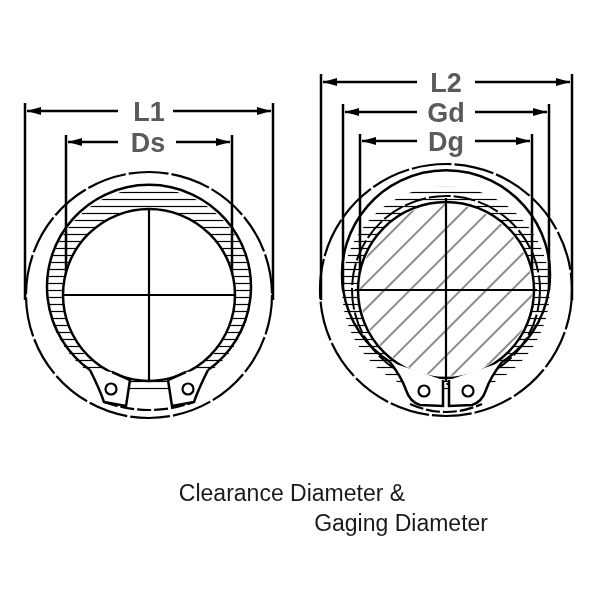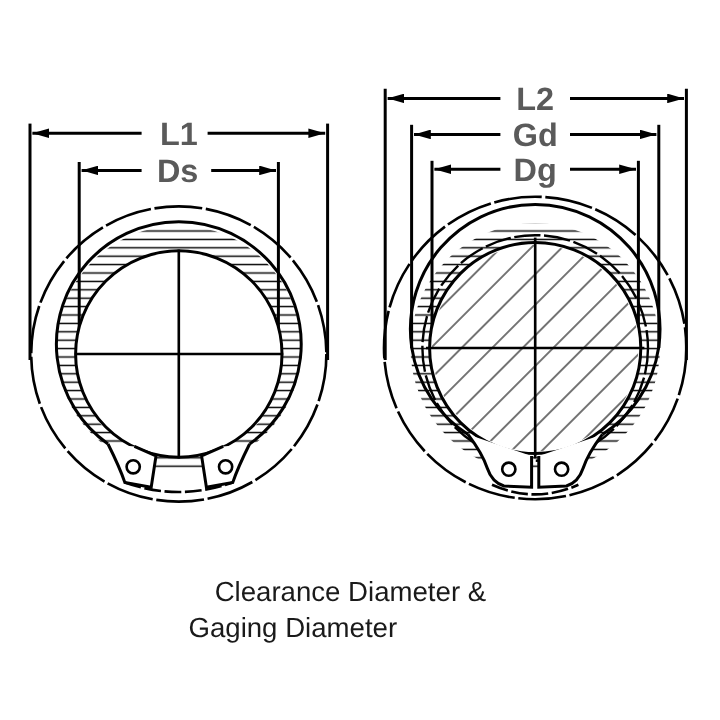--- a/index.html
+++ b/index.html
@@ -1,21 +1,21 @@
 <!DOCTYPE html>
 <html><head>
 <meta charset="utf-8">
 <style>
   html, body { margin:0; padding:0; background:#ffffff; }
   body { width:600px; height:600px; position:relative; overflow:hidden; font-family:"Liberation Sans", sans-serif; }
   #diagram { position:absolute; left:0; top:0; width:600px; height:600px; }
   .dim-label { font-family:"Liberation Sans", sans-serif; font-weight:bold; font-size:27px; fill:#5a5a5a; }
   .caption { position:absolute; left:0; width:600px; text-align:center; font-family:"Liberation Sans", sans-serif; font-size:23px; color:#1a1a1a; line-height:30px; }
   .caption .l1 { position:absolute; top:478px; left:0; width:584px; }
-  .caption .l2 { position:absolute; top:508px; left:0; width:488px; }
+  .caption .l2 { position:absolute; top:508px; left:0; width:488px;text-align:right; }
 </style>
 </head>
 <body>
 
 <svg id="diagram" viewBox="0 0 600 600" xmlns="http://www.w3.org/2000/svg">
   <defs>
     <marker id="arr" viewBox="0 0 14 8" refX="14" refY="4" markerWidth="14" markerHeight="8" orient="auto-start-reverse" markerUnits="userSpaceOnUse">
       <path d="M0,0 L14,4 L0,8 z" fill="#000"></path>
     </marker>
     <pattern id="hlines" patternUnits="userSpaceOnUse" width="6" height="7">

